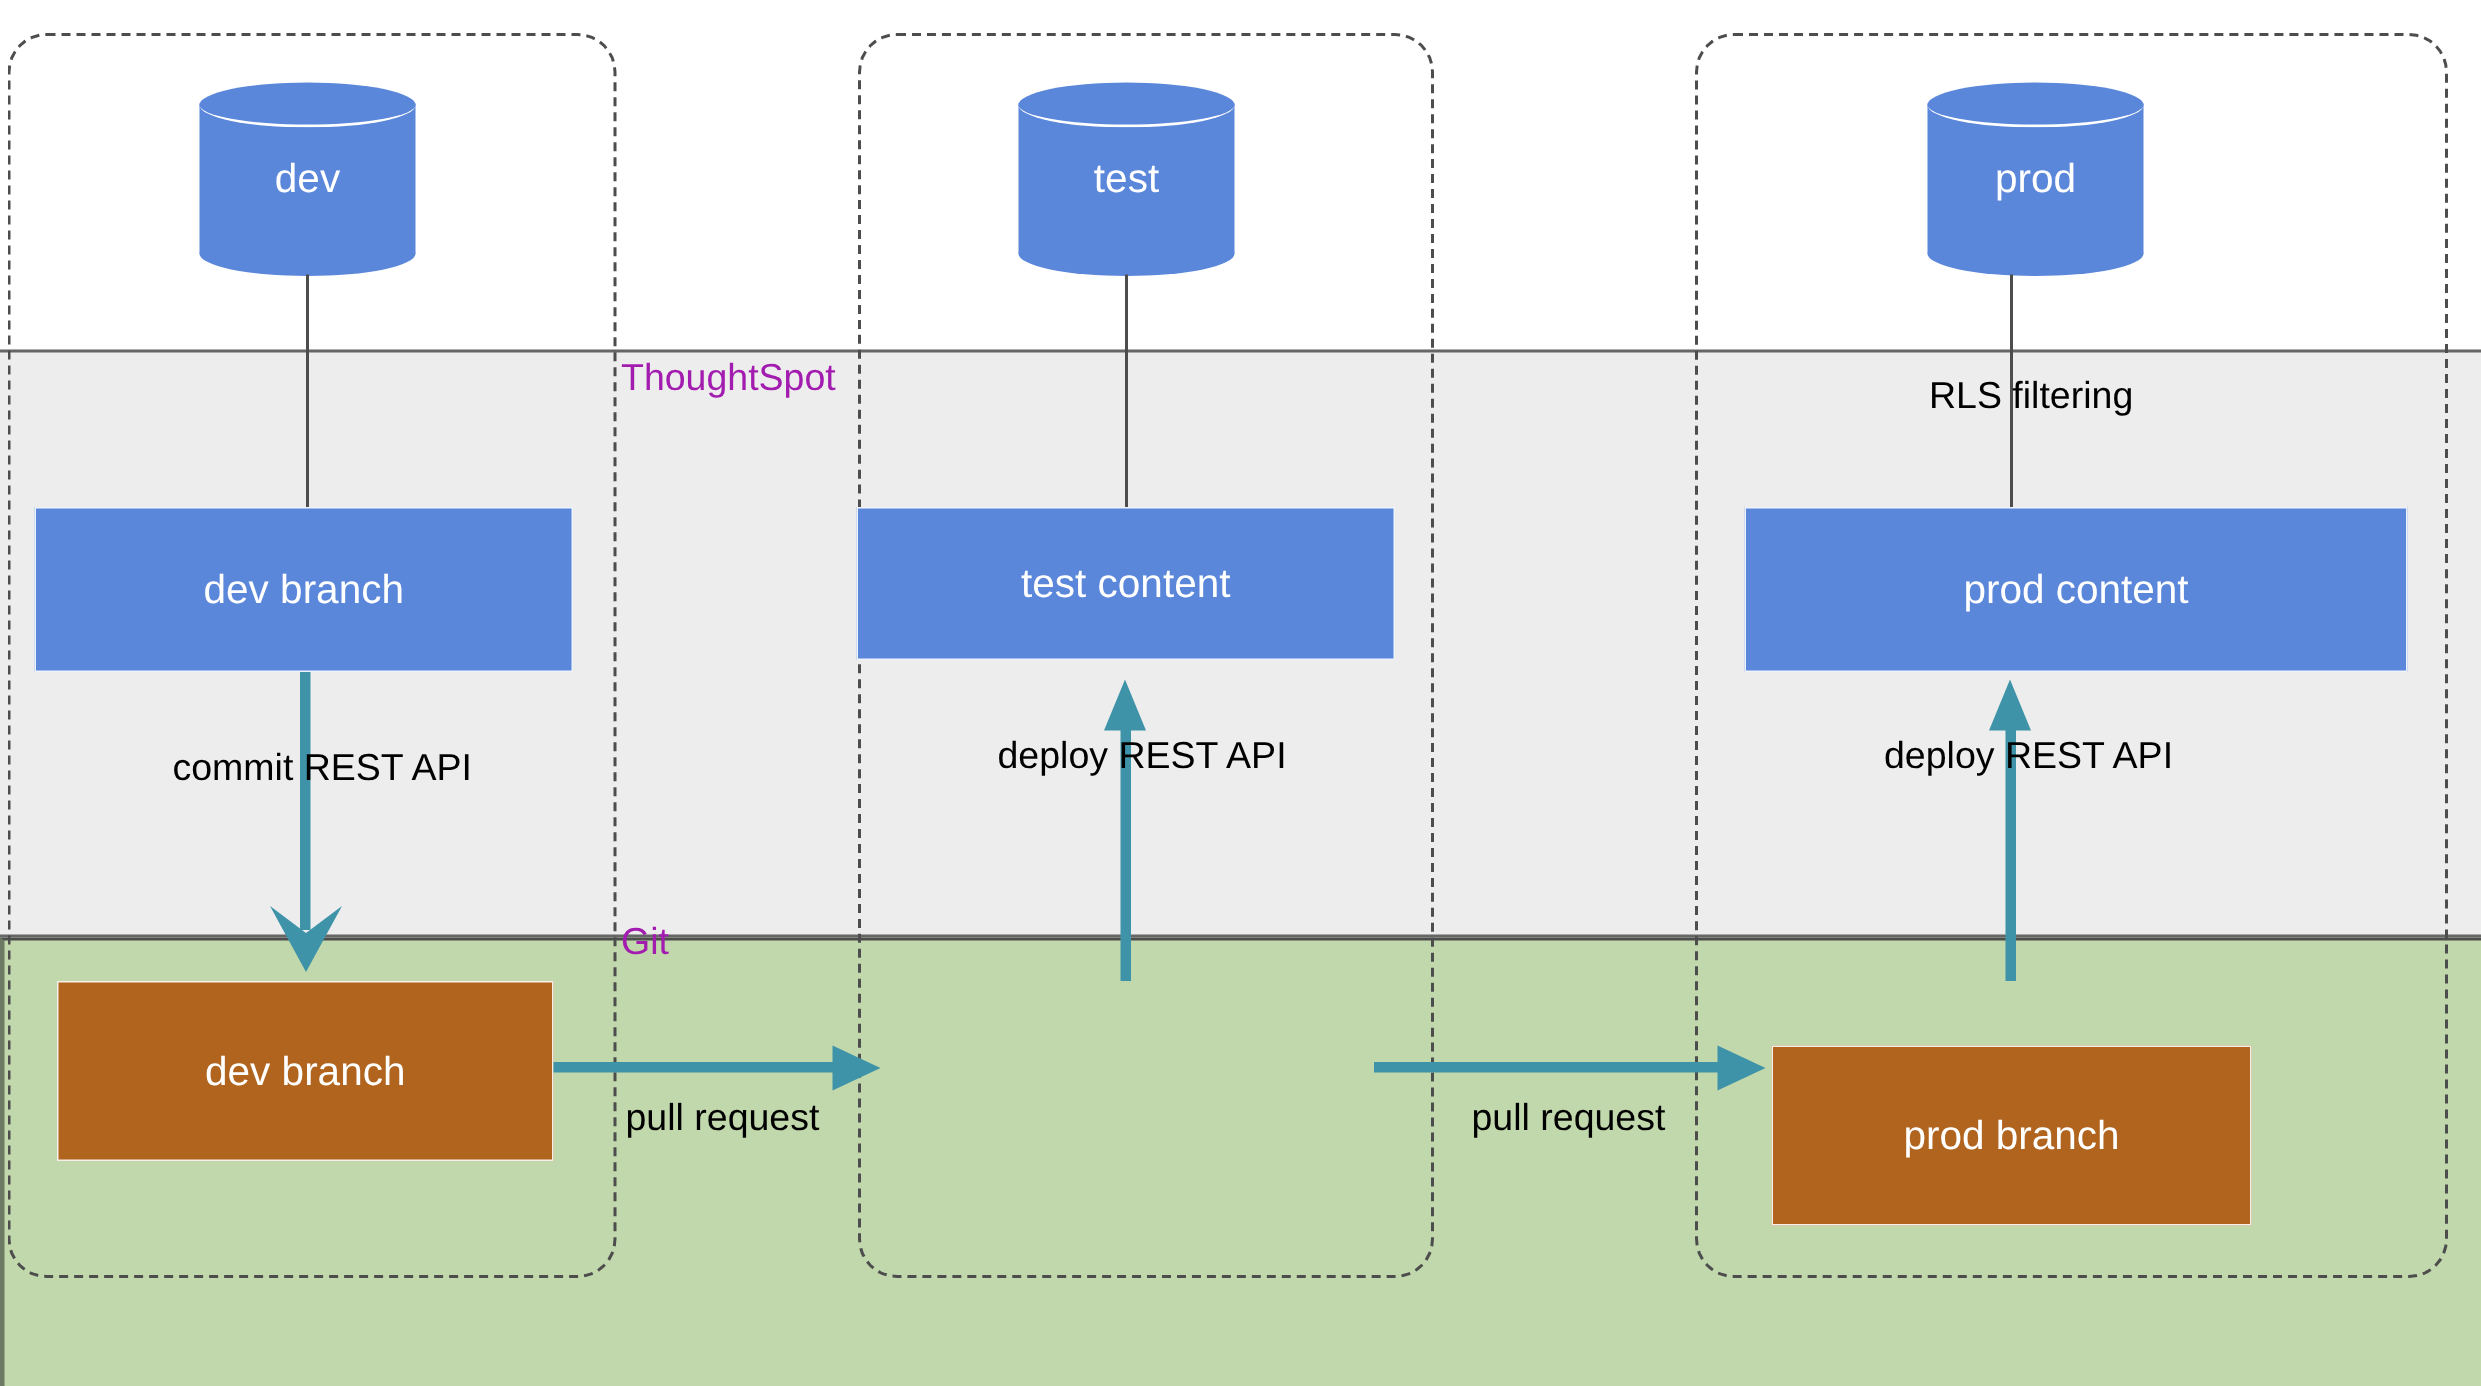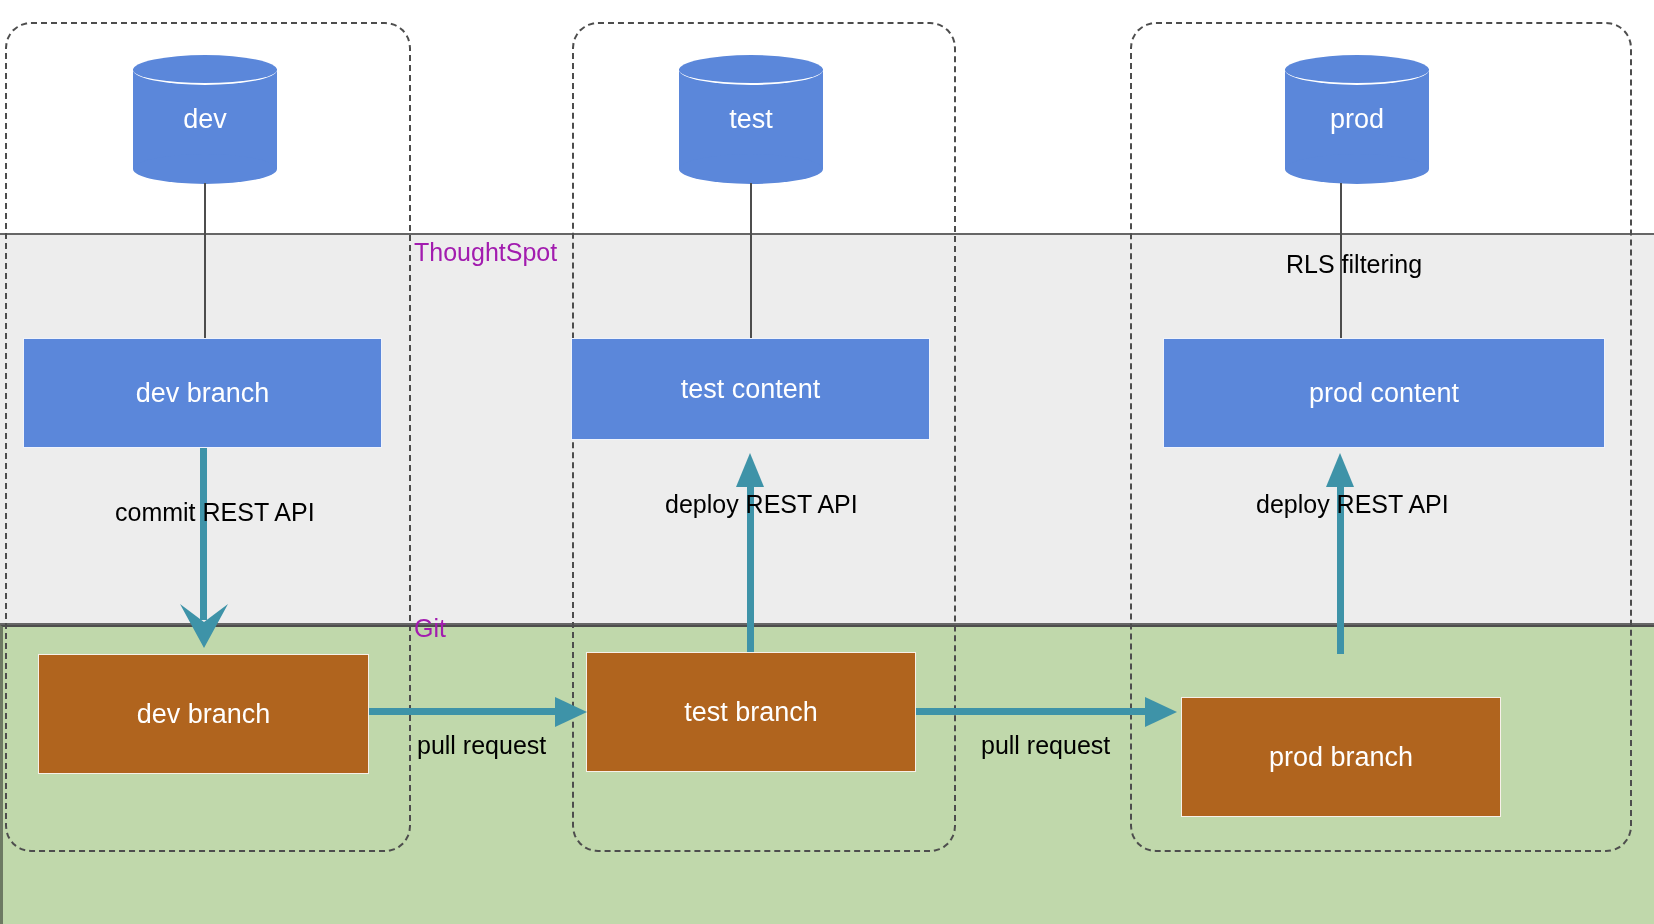--- a/index.html
+++ b/index.html
@@ -202,23 +202,20 @@
     <div class="cyl-label">test</div>
   </div>
   <div class="gray-line" style="left:750px; top:183px; height:170px;"></div>
   <div class="node content" style="left:571px; top:338px; width:359px; height:102px;">
     <span>test content</span>
   </div>
 
   <div class="arrow-v" style="left:747px; top:486px; height:168px;"></div>
   <div class="head-up" style="left:736px; top:453px;"></div>
   <div class="edge-label" style="left:665px; top:492px;">deploy REST API</div>
-  <div class="node branch" style="left:586px; top:652px; width:330px; height:120px;">
-    <span>test branch</span>
-  </div>
 
   <div class="arrow-h" style="left:369px; top:708px; width:190px;"></div>
   <div class="head-right" style="left:555px; top:697px;"></div>
   <div class="edge-label" style="left:417px; top:733px;">pull request</div>
 
   <div class="cyl" style="left:1269px; top:55px;margin-left:16px;">
     <div class="body"></div>
     <div class="bottom"></div>
     <div class="top"></div>
     <div class="cyl-label">prod</div>

